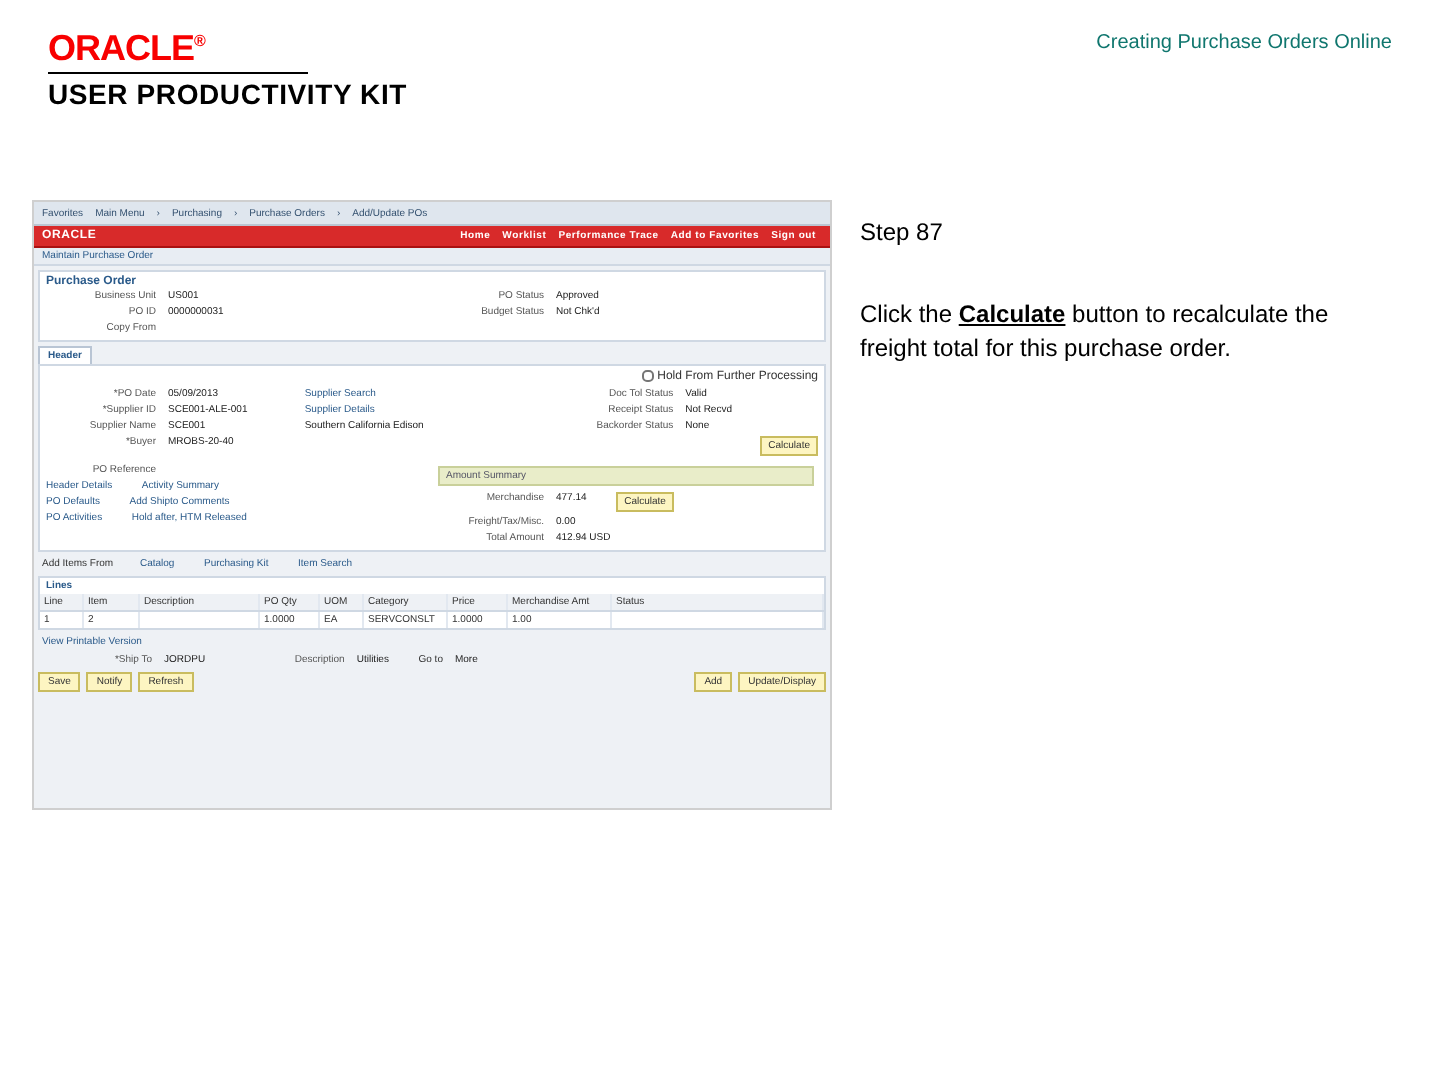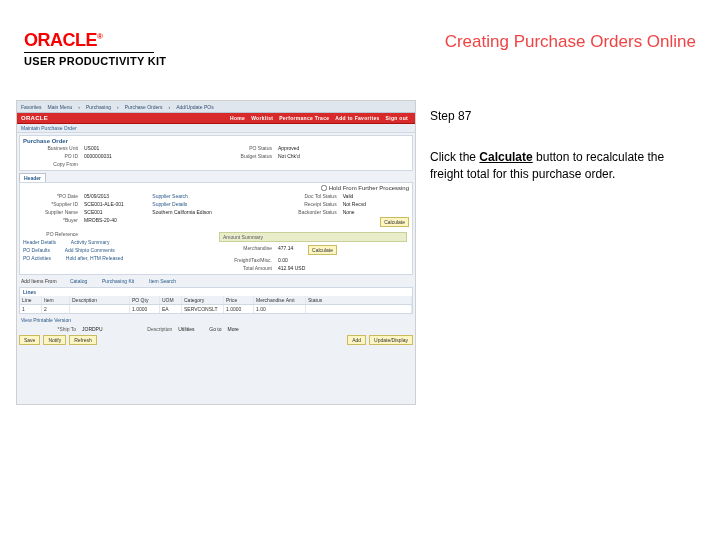--- a/index.html
+++ b/index.html
@@ -13,21 +13,20 @@
   }
   
   .header {
     position: absolute;
     top: 14px;
     left: 24px;
     right: 24px;
     display: flex;
     justify-content: space-between;
     align-items: flex-start;
-    margin-top: 16px;
   }
   .logo-block {
     display: flex;
     flex-direction: column;
   }
   .oracle-logo {
     font-family: Arial, sans-serif;
     font-weight: bold;
     font-size: 18px;
     color: #f80000;
@@ -37,28 +36,28 @@
     font-size: 8px;
     vertical-align: super;
   }
   .logo-divider {
     height: 1px;
     background: #000;
     width: 130px;
     margin: 1px 0 2px 0;
   }
   .upk-text {
-    font-size: 11px;
+    font-size: 14px;
     font-weight: bold;
     letter-spacing: 0.3px;
     color: #000;
   }
   .doc-title {
-    font-size: 17px;
-    color: #ef4444;
+    font-size: 10px;
+    color: #0f766e;
     padding-top: 2px;
   }
   
   .instructions {
     position: absolute;
     top: 108px;
     left: 430px;
     right: 40px;
     font-size: 12px;
     color: #000;

